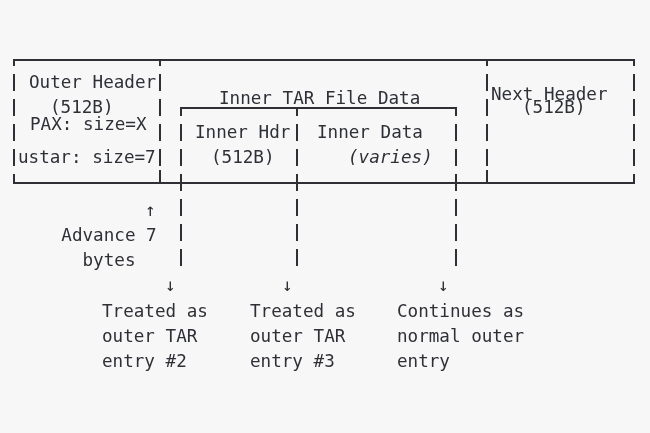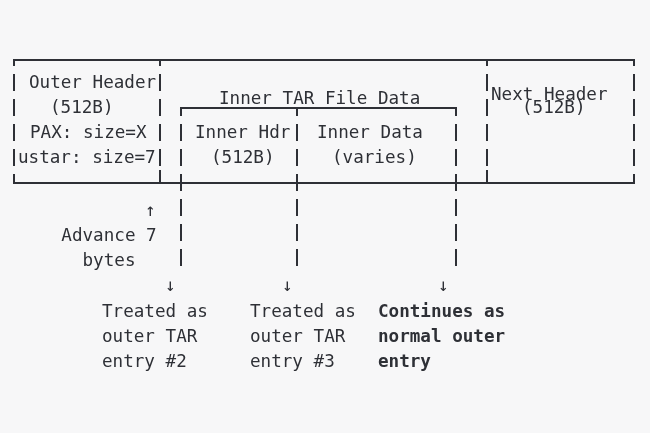--- a/index.html
+++ b/index.html
@@ -54,43 +54,43 @@
   <div class="vdash" style="left:159px;top:61px;height:121px;background-position:0 -12px;"></div>
   <div class="vdash" style="left:486px;top:61px;height:121px;background-position:0 -12px;"></div>
 
   <div class="hline" style="left:180px;top:107px;width:277px;"></div>
   <div class="vdash" style="left:180px;top:107px;height:159px;background-position:0 -8px;"></div>
   <div class="vdash" style="left:296px;top:107px;height:159px;background-position:0 -8px;"></div>
   <div class="vdash" style="left:455px;top:107px;height:159px;background-position:0 -8px;"></div>
 
   <div class="t" style="left:29px;top:70px;">Outer Header</div>
   <div class="t" style="left:50px;top:95px;">(512B)</div>
-  <div class="t" style="left:30px;top:120px;text-align:right;">PAX: size=X</div>
+  <div class="t" style="left:30px;top:112px;text-align:right;">PAX: size=X</div>
   <div class="t" style="left:18px;top:145px;">ustar: size=7</div>
 
   <div class="t" style="left:219px;top:70px;margin-top:16px;">Inner TAR File Data</div>
   <div class="t" style="left:187px;top:120px;margin-left:8px;">Inner Hdr</div>
   <div class="t" style="left:211px;top:145px;">(512B)</div>
   <div class="t" style="left:317px;top:120px;">Inner Data</div>
-  <div class="t" style="left:332px;top:145px;">(varies)</div>
+  <div class="t" style="left:348px;top:145px;font-style:italic;">(varies)</div>
 
   <div class="t" style="left:491px;top:82px;">Next Header</div>
   <div class="t" style="left:522px;top:95px;">(512B)</div>
 
   <span class="arrow" style="left:145px;top:198px;">↑</span>
   <div class="t center" style="left:61px;top:223px;width:96px;">Advance 7
 bytes</div>
 
   <span class="arrow" style="left:165px;top:273px;">↓</span>
   <span class="arrow" style="left:282px;top:273px;">↓</span>
   <span class="arrow" style="left:438px;top:273px;">↓</span>
 
   <div class="t" style="left:102px;top:299px;">Treated as
 outer TAR
 entry #2</div>
   <div class="t" style="left:250px;top:299px;">Treated as
 outer TAR
 entry #3</div>
-  <div class="t" style="left:378px;top:299px;font-weight:bold;">Continues as
+  <div class="t" style="left:397px;top:299px;">Continues as
 normal outer
 entry</div>
 
 </div>
 
 </body></html>

